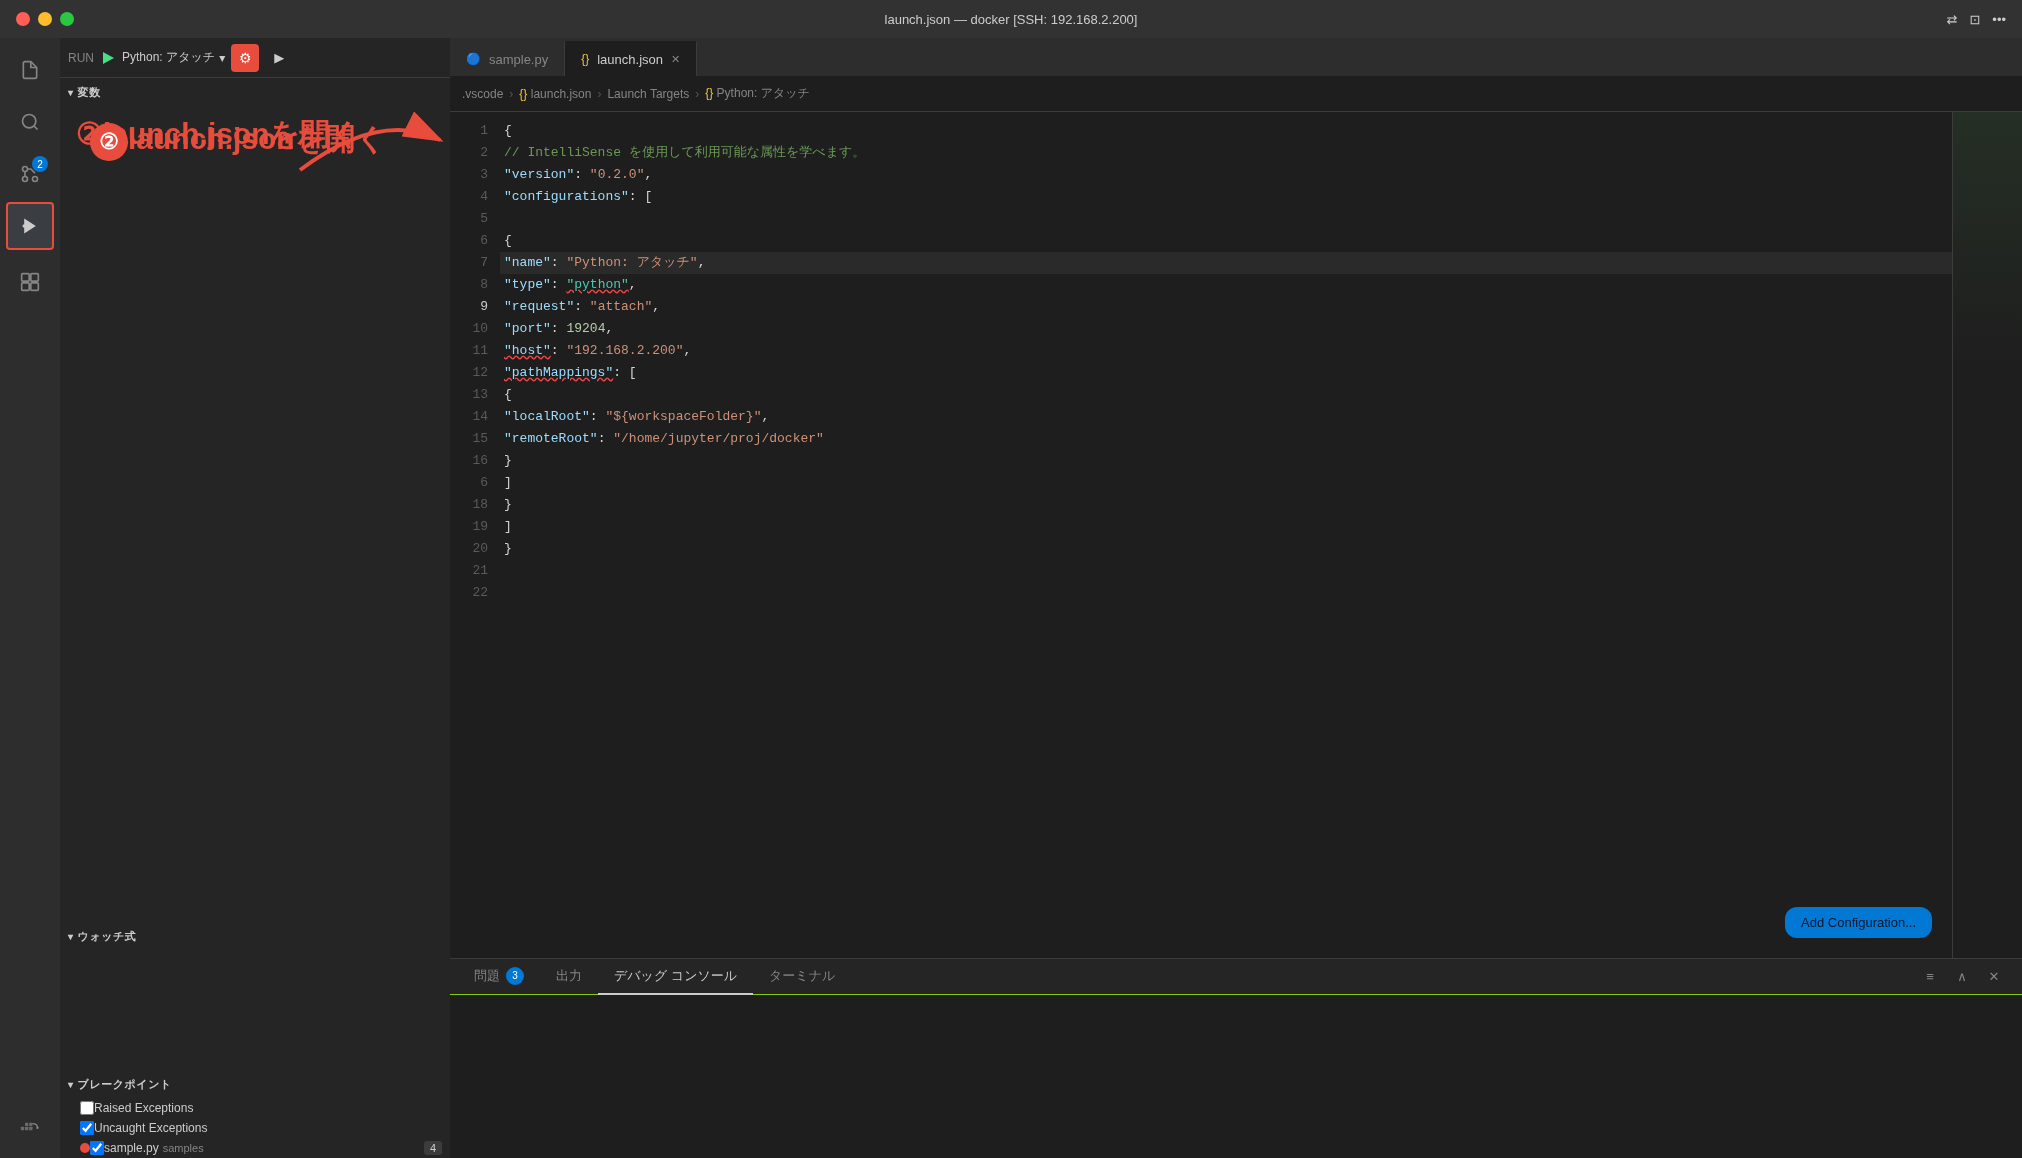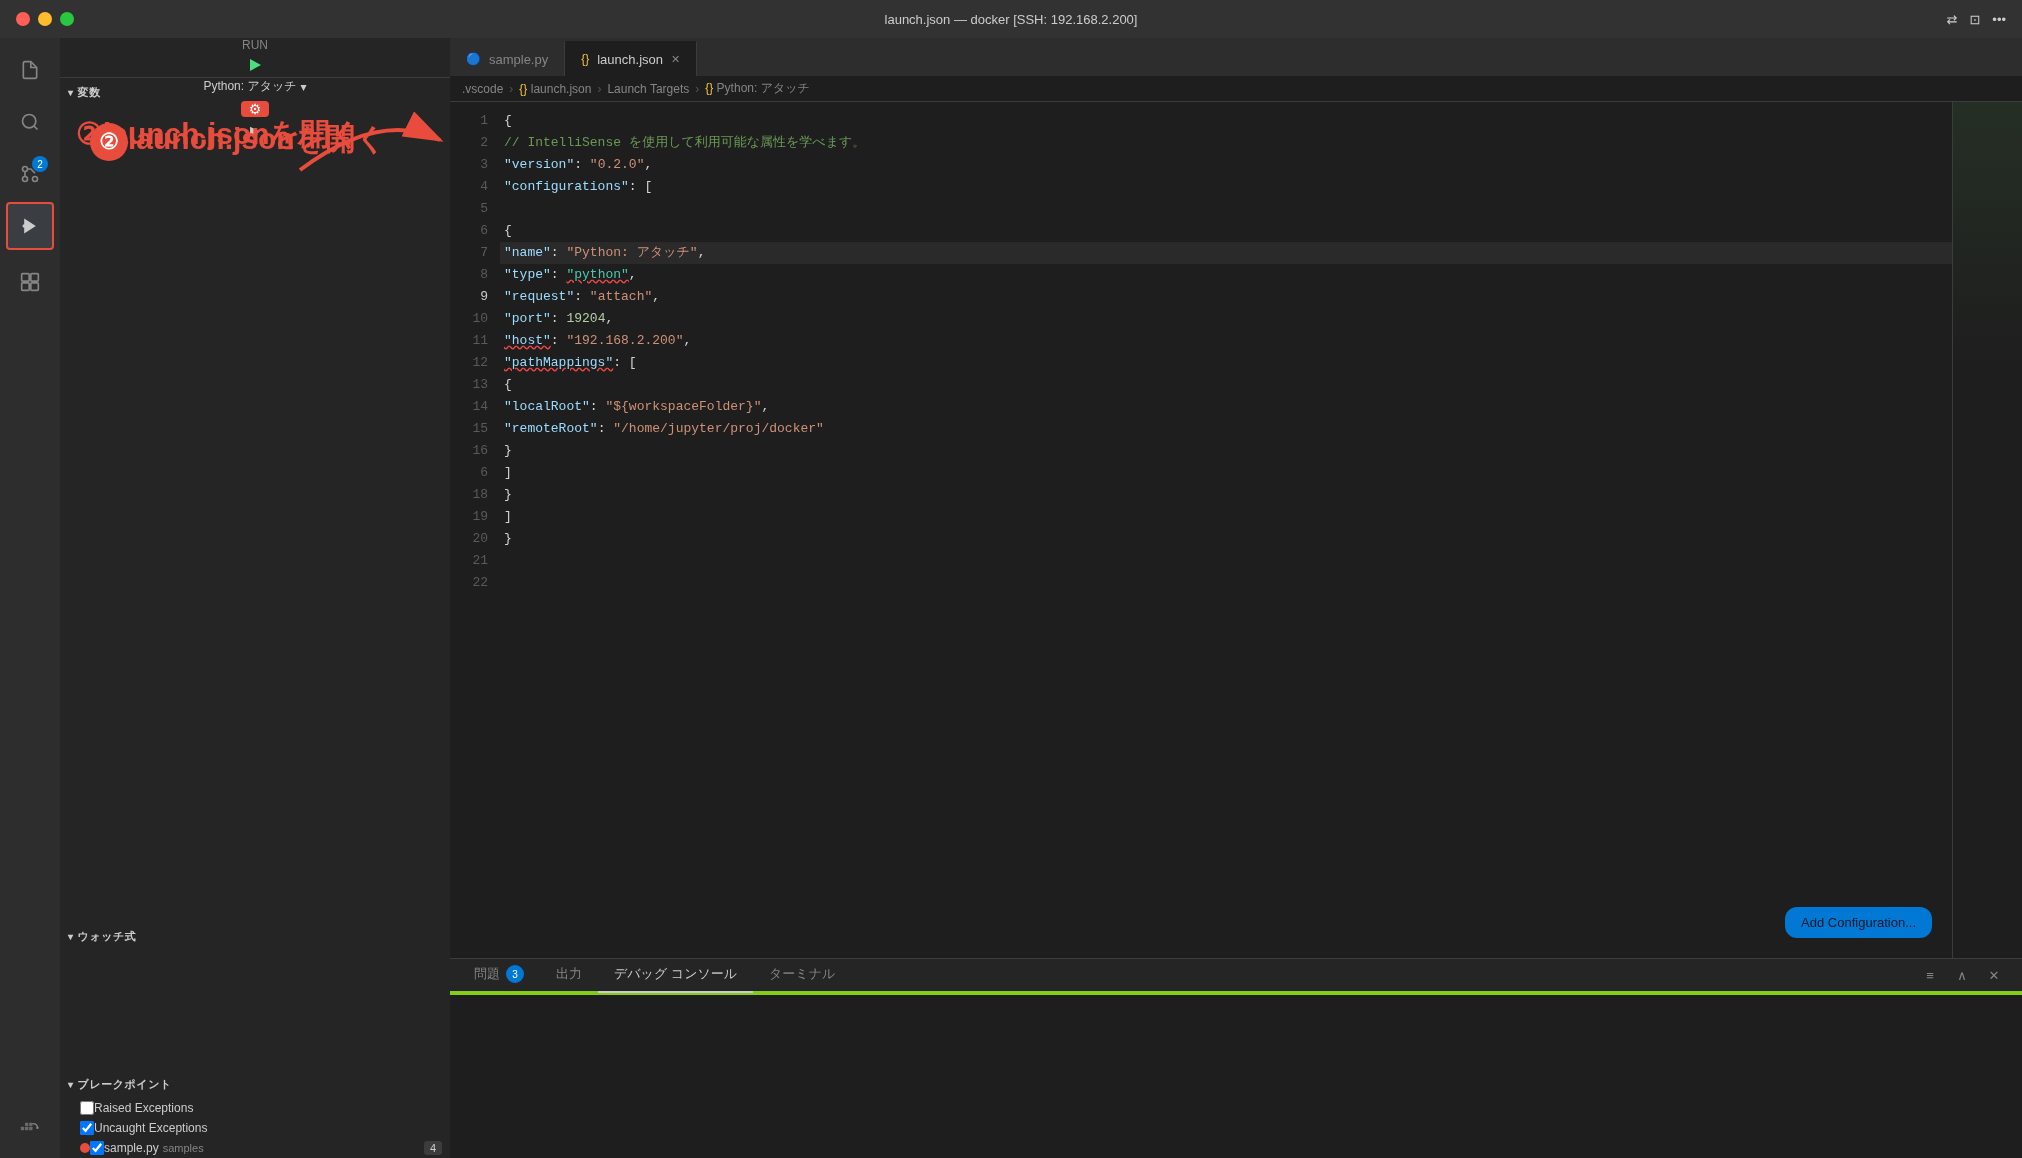--- a/index.html
+++ b/index.html
@@ -118,21 +118,20 @@
     
     .debug-toolbar {
       height: 40px;
       background: #252526;
       display: flex;
       align-items: center;
       padding: 0 8px;
       gap: 6px;
       flex-shrink: 0;
       border-bottom: 1px solid #3c3c3c;
-      flex-direction: column;
     }
     .run-label {
       color: #858585;
       font-size: 12px;
       font-weight: 500;
     }
     .play-icon-btn {
       width: 16px; height: 16px;
       color: #4ade80;
       display: flex; align-items: center; justify-content: center;
@@ -268,21 +267,21 @@
     }
     .tab-icon { font-size: 12px; }
     .tab-close {
       font-size: 11px;
       color: #858585;
       cursor: pointer;
     }
 
     
     .breadcrumb {
-      height: 26px;
+      height: 36px;
       background: #1e1e1e;
       display: flex;
       align-items: center;
       padding: 0 12px;
       gap: 6px;
       font-size: 12px;
       color: #858585;
       flex-shrink: 0;
       border-bottom: 1px solid #3c3c3c;
     }
@@ -376,21 +375,21 @@
       display: flex;
       flex-direction: column;
       flex-shrink: 0;
     }
     .panel-tabs {
       height: 36px;
       display: flex;
       align-items: center;
       padding: 0 8px;
       gap: 0;
-      border-bottom: 4px solid #84cc16;
+      border-bottom: 1px solid #84cc16;
       background: #252526;
     }
     .panel-tab {
       padding: 0 16px;
       height: 36px;
       display: flex;
       align-items: center;
       gap: 6px;
       cursor: pointer;
       color: #858585;

